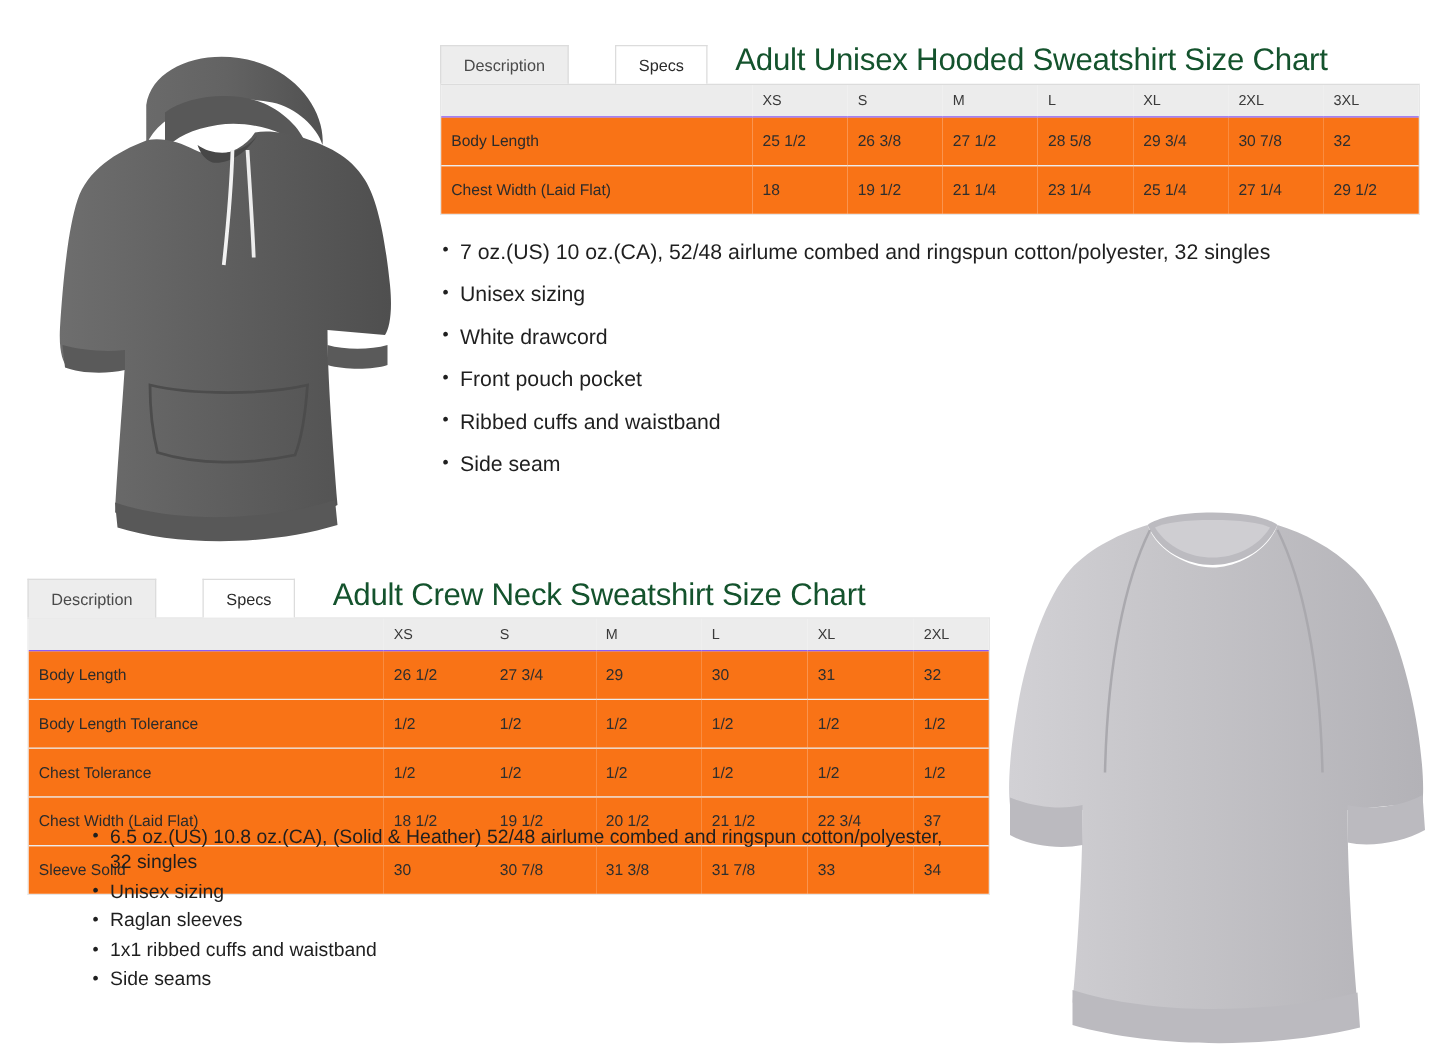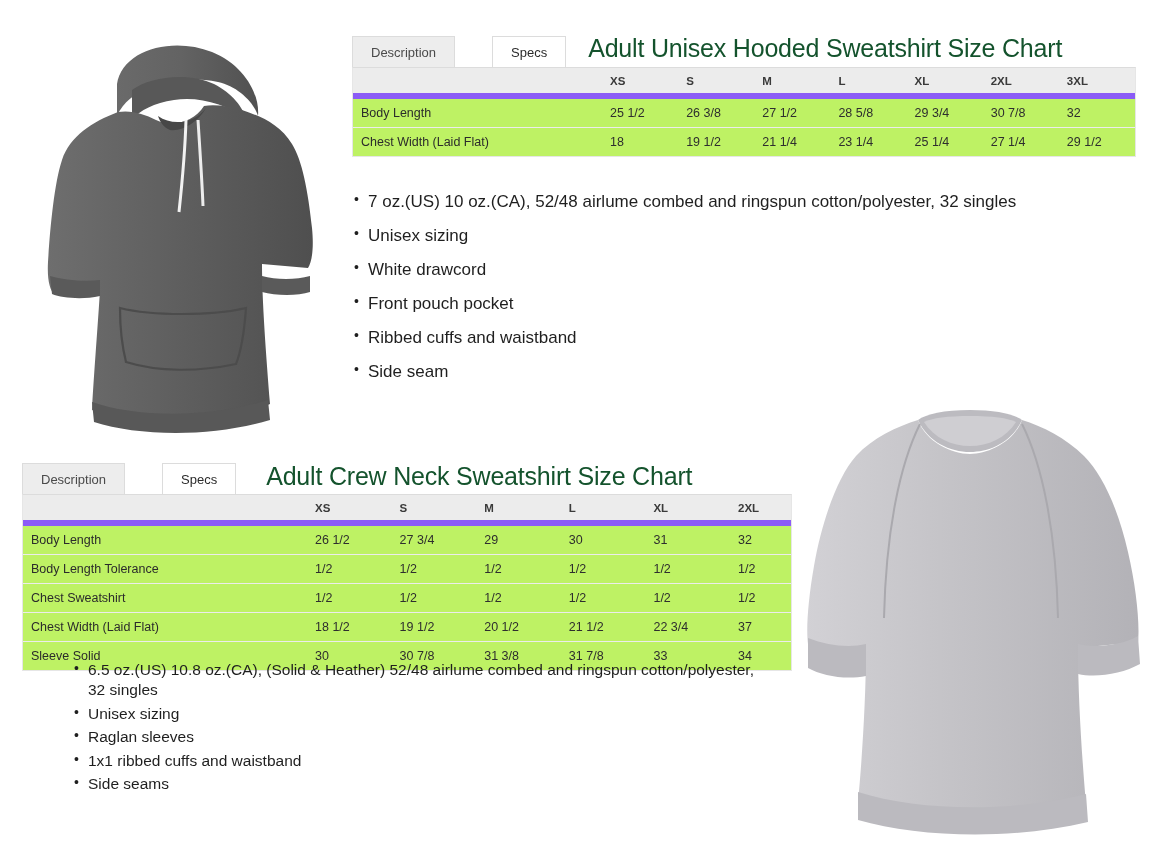--- a/index.html
+++ b/index.html
@@ -52,30 +52,30 @@
   table.size {
     border-collapse: collapse;
     width: 100%;
     background: #fcfcfc;
     font-size: 12.5px;
   }
   table.size thead th {
     background: #ececec;
     color: #3a3a3a;
     font-size: 11.5px;
-    font-weight: bold;
+    font-weight: normal;
     text-align: left;
     padding: 7px 6px 6px 6px;
-    border-bottom: 6px solid #8b5cf6;
+    border-bottom: 1px solid #8b5cf6;
   }
   table.size tbody td {
-    padding: 7px 6px;
+    padding: 12px 6px;
     border-bottom: 1px solid #ececec;
     color: #2e2e2e;
-    background: #bef264;
+    background: #f97316;
   }
   table.size tbody tr:last-child td { border-bottom: none; }
   table.size .rowlabel { color: #2b2b2b; }
 
   ul.bullets {
     list-style: none;
     margin: 0;
     padding: 0;
   }
   ul.bullets li {
@@ -281,21 +281,21 @@
         <tr>
           <td class="rowlabel">Body Length Tolerance</td>
           <td>1/2</td>
           <td>1/2</td>
           <td>1/2</td>
           <td>1/2</td>
           <td>1/2</td>
           <td>1/2</td>
         </tr>
         <tr>
-          <td class="rowlabel">Chest Sweatshirt</td>
+          <td class="rowlabel">Chest Tolerance</td>
           <td>1/2</td>
           <td>1/2</td>
           <td>1/2</td>
           <td>1/2</td>
           <td>1/2</td>
           <td>1/2</td>
         </tr>
         <tr>
           <td class="rowlabel">Chest Width (Laid Flat)</td>
           <td>18 1/2</td>

